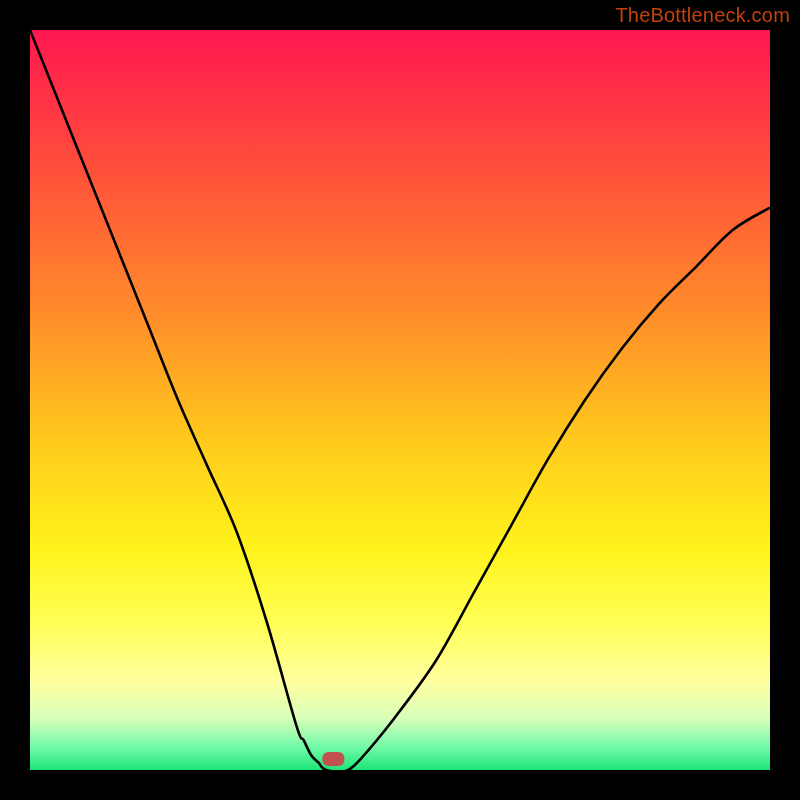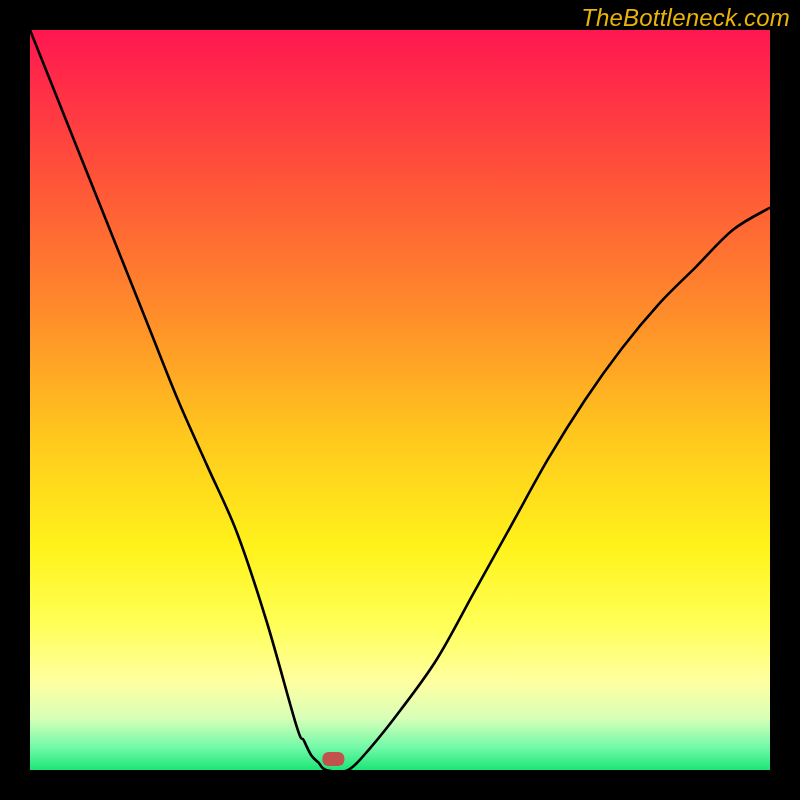--- a/index.html
+++ b/index.html
@@ -14,26 +14,25 @@
   .frame {
     position: relative;
     width: 800px;
     height: 800px;
     background: #000;
   }
   .watermark {
     position: absolute;
     top: 4px;
     right: 10px;
-    color: #eab308;
-    font-size: 24px;
+    color: #c2410c;
+    font-size: 20px;
     font-weight: 500;
     letter-spacing: 0.2px;
     z-index: 10;
-    font-style: italic;
   }
   .plot-area {
     position: absolute;
     left: 30px;
     top: 30px;
     width: 740px;
     height: 740px;
   }
   svg {
     display: block;

